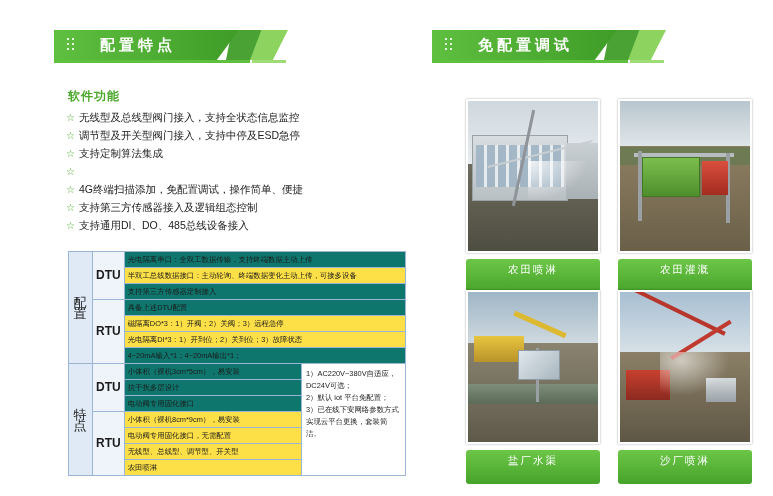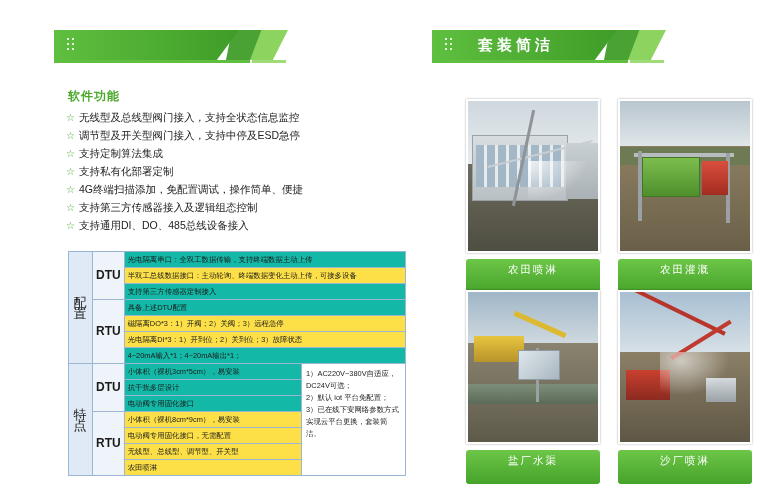--- a/index.html
+++ b/index.html
@@ -131,21 +131,21 @@
     letter-spacing: 1px;
   }
   .tbl td.sub {
     width: 26px;
     text-align: center;
     background: #eef4fa;
     font-size: 12px;
     font-weight: bold;
   }
   .tbl tr.alt td.body { background: #fde047; }
-  .tbl td.body { background: #14b8a6; }
+  .tbl td.body { background: #0f766e; }
   .tbl td.note { background: #ffffff; vertical-align: top; padding: 4px 4px; line-height: 12px; width: 104px; }
 
   
   .photo-card { position: absolute; }
   .photo {
     width: 134px; height: 154px;
     border: 2px solid #ffffff;
     box-shadow: 0 0 2px rgba(0,0,0,.35);
     position: relative;
     overflow: hidden;
@@ -213,30 +213,31 @@
   #ph4 .mist { left:40px; top:60px; width:70px; height:44px; background:radial-gradient(ellipse at 30% 20%, rgba(255,255,255,.6), rgba(255,255,255,0) 70%); }
 </style>
 </head>
 <body>
 
 <div class="banner" id="banner-left">
   <div class="shape"></div>
   <div class="shape2"></div>
   <div class="shape3"></div>
   <div class="dots"></div>
+  <div class="btitle">配置特点</div>
   <div class="underbar"></div>
   <div class="underbar2"></div>
 </div>
 
 <div class="banner" id="banner-right">
   <div class="shape"></div>
   <div class="shape2"></div>
   <div class="shape3"></div>
   <div class="dots"></div>
-  <div class="btitle">套装简洁</div>
+  <div class="btitle">免配置调试</div>
   <div class="underbar"></div>
   <div class="underbar2"></div>
 </div>
 
 <div class="soft-title">软件功能</div>
 
 <div class="feature-list">
   <div class="frow">
     <span class="star">☆</span>
     <span>无线型及总线型阀门接入，支持全状态信息监控</span>
@@ -244,21 +245,20 @@
   <div class="frow">
     <span class="star">☆</span>
     <span>调节型及开关型阀门接入，支持中停及ESD急停</span>
   </div>
   <div class="frow">
     <span class="star">☆</span>
     <span>支持定制算法集成</span>
   </div>
   <div class="frow">
     <span class="star">☆</span>
-    <span>支持私有化部署定制</span>
   </div>
   <div class="frow">
     <span class="star">☆</span>
     <span>4G终端扫描添加，免配置调试，操作简单、便捷</span>
   </div>
   <div class="frow">
     <span class="star">☆</span>
     <span>支持第三方传感器接入及逻辑组态控制</span>
   </div>
   <div class="frow">

